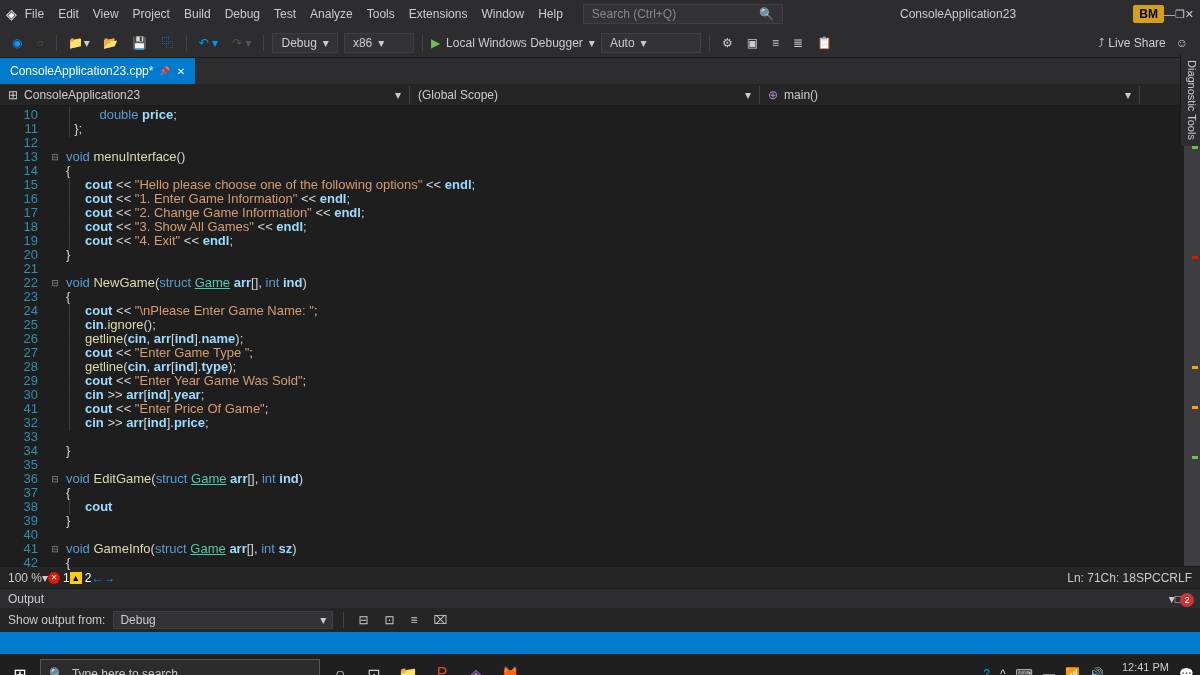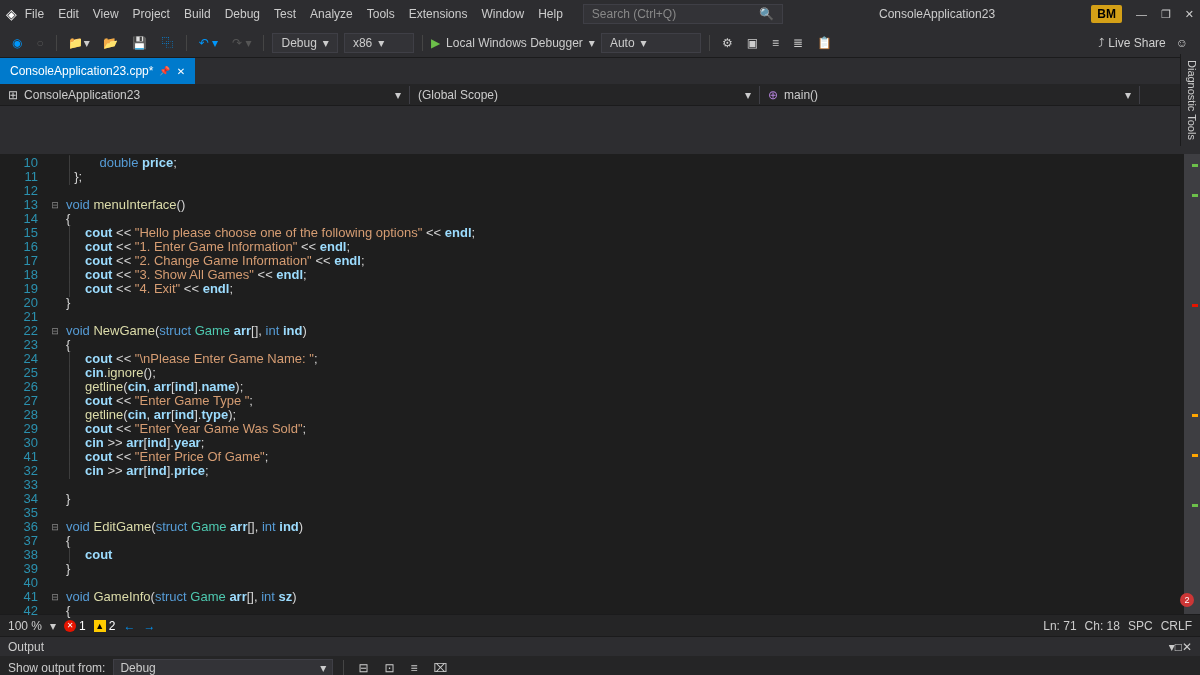--- a/index.html
+++ b/index.html
@@ -3,61 +3,61 @@
 <meta charset="utf-8">
 <style>
 * { margin:0; padding:0; box-sizing:border-box; font-family:"Segoe UI",sans-serif; }
 body { background:#2d2d30; color:#ccc; font-size:12px; width:1200px; height:675px; overflow:hidden; position:relative; }
 .titlebar { height:28px; background:#2d2d30; display:flex; align-items:center; padding:0 6px; }
 .vs-logo { color:#fff; margin-right:8px; font-size:14px; }
 .menu { display:flex; gap:14px; }
 .menu span { color:#ccc; cursor:pointer; }
 .search { margin-left:20px; background:#333337; border:1px solid #3f3f46; padding:2px 8px; width:200px; color:#888; display:flex; align-items:center; justify-content:space-between; }
 .title-center { flex:1; text-align:center; color:#ccc; }
-.title-right { display:flex; gap:14px; align-items:center; }
+.title-right { display:flex; align-items:center; }
 .badge-bm { background:#d4a017; color:#000; padding:2px 6px; font-weight:bold; border-radius:2px; }
 .win-btn { color:#ccc; font-size:11px; }
 
 .toolbar { height:30px; background:#2d2d30; border-bottom:1px solid #1b1b1c; display:flex; align-items:center; padding:0 8px; gap:6px; }
 .tb-btn { color:#ccc; padding:2px 4px; font-size:12px; }
 .tb-sep { width:1px; height:16px; background:#454545; margin:0 2px; }
 .tb-dd { background:#333337; border:1px solid #3f3f46; padding:2px 8px; color:#ccc; display:flex; align-items:center; gap:6px; }
 .play { color:#6cc04a; }
 .tb-spacer { flex:1; }
 .liveshare { color:#d0d0d0; display:flex; align-items:center; gap:4px; }
 
 .tabstrip { height:26px; background:#2d2d30; display:flex; align-items:flex-end; }
 .tab { background:#007acc; color:#fff; padding:4px 10px; display:flex; align-items:center; gap:6px; height:26px; }
 .tab .pin { font-size:9px; }
 .tab .x { font-size:10px; }
 
 .navbar { height:22px; background:#252526; border-bottom:1px solid #1b1b1c; display:flex; align-items:center; }
 .nav-dd { border-right:1px solid #3f3f46; padding:2px 8px; color:#ccc; display:flex; align-items:center; gap:6px; }
 .nav-dd.w1{width:410px;} .nav-dd.w2{width:350px;text-align:center;} .nav-dd.w3{width:380px;}
 
-.editor { background:#bef264; height:460px; display:flex; font-family:Consolas,monospace; font-size:13px; position:relative;margin-top:48px; }
+.editor { background:#bef264; height:460px; display:flex; font-family:Consolas,monospace; font-size:13px; position:relative; }
 .gutter { width:48px; background:#1e1e1e; color:#2b91af; text-align:right; padding-right:10px; line-height:14px; padding-top:2px; }
 .gutter div { height:14px; }
 .fold { width:14px; background:#1e1e1e; color:#888; line-height:14px; padding-top:2px; }
 .fold div { height:14px; text-align:center; font-size:9px; }
 .code { flex:1; background:#1e1e1e; line-height:14px; padding-top:2px; white-space:pre; }
 .code div { height:14px; padding-left:4px; }
 .guide { color:#404040; }
 .kw { color:#569cd6; }
-.type { color:#4ec9b0; }
+.type { color:#4ec9b0;text-decoration:underline; }
 .str { color:#d69d73; }
 .fn { color:#dcdcaa; }
 .var { color:#9cdcfe;font-weight:bold; }
 .plain { color:#d4d4d4; }
 
 .overview { position:absolute; right:0; top:0; width:16px; height:100%; background:#3e3e42; }
 .ov-mark { position:absolute; right:2px; width:6px; height:3px; }
 .ov-g{background:#6cc04a;} .ov-r{background:#e51400;} .ov-o{background:#ffa500;}
 
-.edstatus { height:22px; background:#252526; border-top:1px solid #1b1b1c; display:flex; align-items:center; padding:0 8px; gap:8px; color:#ccc;}
+.edstatus { height:22px; background:#252526; border-top:1px solid #1b1b1c; display:flex; align-items:center; padding:0 8px; gap:0; color:#ccc;}
 .edstatus .err { color:#fff; display:flex; align-items:center; gap:3px;}
 .err-ico{background:#e51400;border-radius:50%;width:12px;height:12px;display:inline-flex;align-items:center;justify-content:center;font-size:8px;}
 .warn-ico{color:#000;background:#ffcc00;width:12px;height:12px;display:inline-flex;align-items:center;justify-content:center;font-size:9px;}
 .nav-arr{color:#0097fb;}
 .ed-spacer{flex:1;}
 
 .output-hdr { height:20px; background:#2d2d30; border-top:1px solid #1b1b1c; display:flex; align-items:center; padding:0 8px; color:#ccc;}
 .out-spacer{flex:1;}
 .output-tb { height:24px; background:#252526; display:flex; align-items:center; padding:0 8px; gap:8px; color:#ccc; }
 .out-dd { background:#333337; border:1px solid #3f3f46; padding:1px 6px; width:220px; display:flex; justify-content:space-between;}

